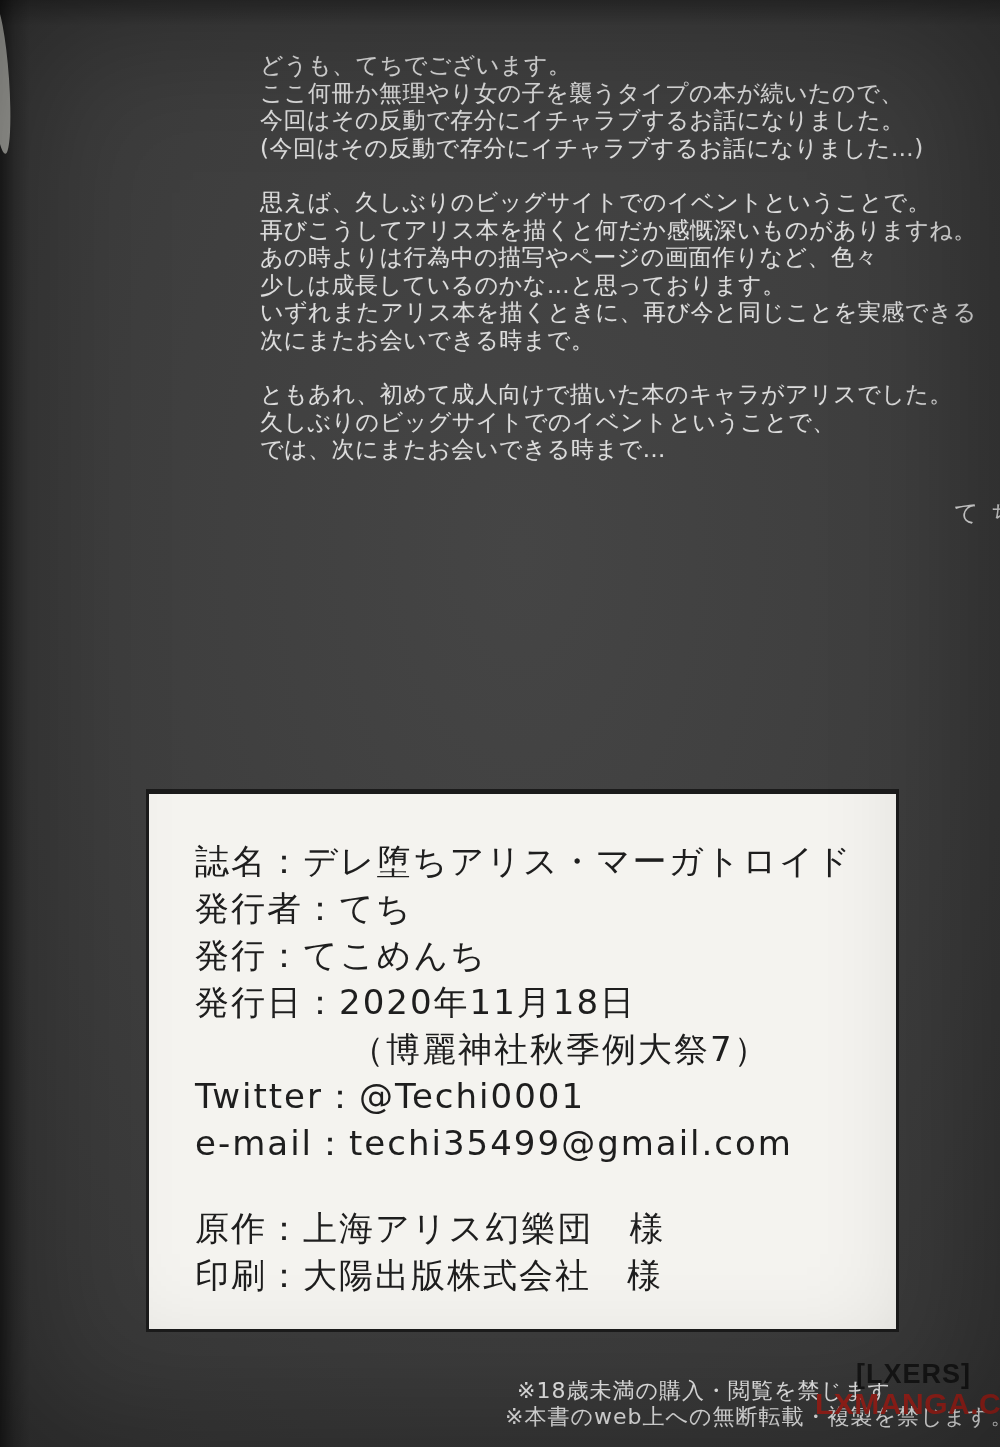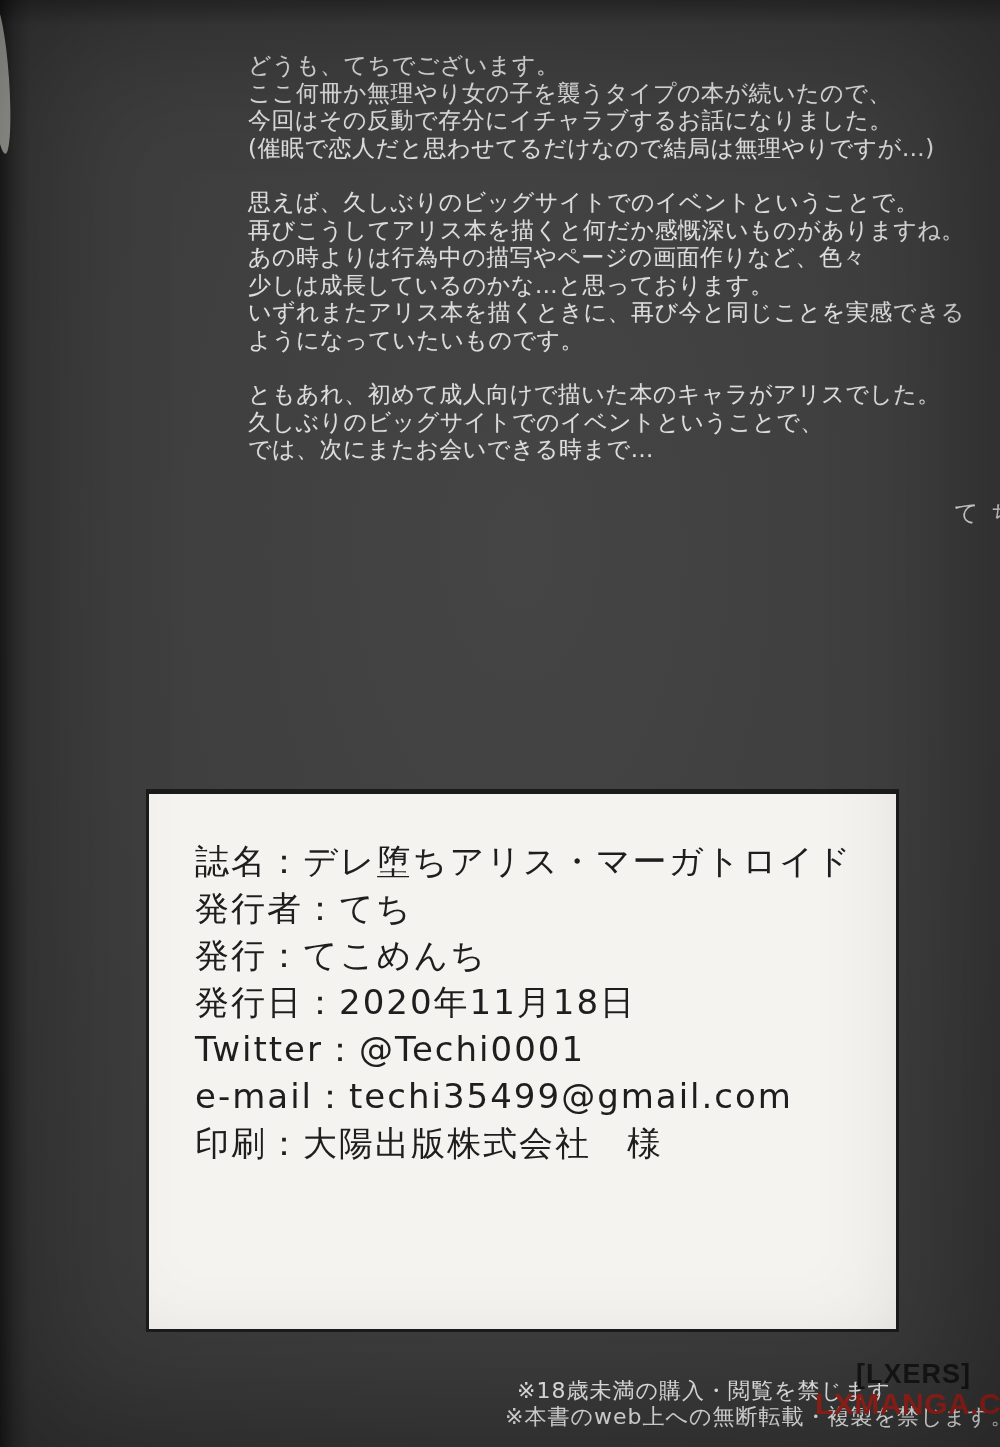--- a/index.html
+++ b/index.html
@@ -40,21 +40,21 @@
     position: absolute;
     left: 248px;
     top: 52px;
     width: 740px;
     color: #dcdcdc;
     font-size: 23px;
     line-height: 27.5px;
     letter-spacing: 0.5px;
     text-shadow: 0 0 1px rgba(255,255,255,0.25);
   }
-  .afterword .para { margin: 0 0 27px 0; }
+  .afterword .para { margin: 0 0 27px 12px; }
   .afterword .line { display: block; white-space: nowrap; }
   .signature {
     position: absolute;
     left: 908px;
     top: 497px;
     color: #dedede;
     font-size: 24px;
     letter-spacing: 12px;
     white-space: nowrap;
     margin-left: 46px;
@@ -121,46 +121,48 @@
 
 <div id="page">
 
   <div class="sliver"></div>
 
   <div class="afterword">
     <div class="para">
       <span class="line">どうも、てちでございます。</span>
       <span class="line">ここ何冊か無理やり女の子を襲うタイプの本が続いたので、</span>
       <span class="line">今回はその反動で存分にイチャラブするお話になりました。</span>
-      <span class="line">(催眠で恋人だと思わせてるだけなので結局は無理やりですが…)</span>
+      <span class="line">(今回はその反動で存分にイチャラブするお話になりました…)</span>
     </div>
     <div class="para">
       <span class="line">思えば、久しぶりのビッグサイトでのイベントということで。</span>
       <span class="line">再びこうしてアリス本を描くと何だか感慨深いものがありますね。</span>
       <span class="line">あの時よりは行為中の描写やページの画面作りなど、色々</span>
       <span class="line">少しは成長しているのかな…と思っております。</span>
       <span class="line">いずれまたアリス本を描くときに、再び今と同じことを実感できる</span>
-      <span class="line">ようになっていたいものです。</span>
+      <span class="line">次にまたお会いできる時まで。</span>
     </div>
     <div class="para">
       <span class="line">ともあれ、初めて成人向けで描いた本のキャラがアリスでした。</span>
       <span class="line">久しぶりのビッグサイトでのイベントということで、</span>
       <span class="line">では、次にまたお会いできる時まで…</span>
     </div>
   </div>
 
   <div class="signature">てち</div>
 
   <div class="colophon">
     <div class="entry">誌名：デレ堕ちアリス・マーガトロイド</div>
     <div class="entry">発行者：てち</div>
     <div class="entry">発行：てこめんち</div>
     <div class="entry">発行日：2020年11月18日</div>
+    <div class="entry indent">（博麗神社秋季例大祭7）</div>
     <div class="entry">Twitter：@Techi0001</div>
     <div class="entry">e-mail：techi35499@gmail.com</div>
+    <div class="entry gap">原作：上海アリス幻樂団　様</div>
     <div class="entry">印刷：大陽出版株式会社　様</div>
   </div>
 
   <div class="notice notice1">※18歳未満の購入・閲覧を禁じます</div>
   <div class="notice notice2">※本書のweb上への無断転載・複製を禁じます。</div>
 
   <div class="wm wm1">[LXERS]</div>
   <div class="wm wm2">LXMANGA.COM</div>
 
   <div class="vignette"></div>

